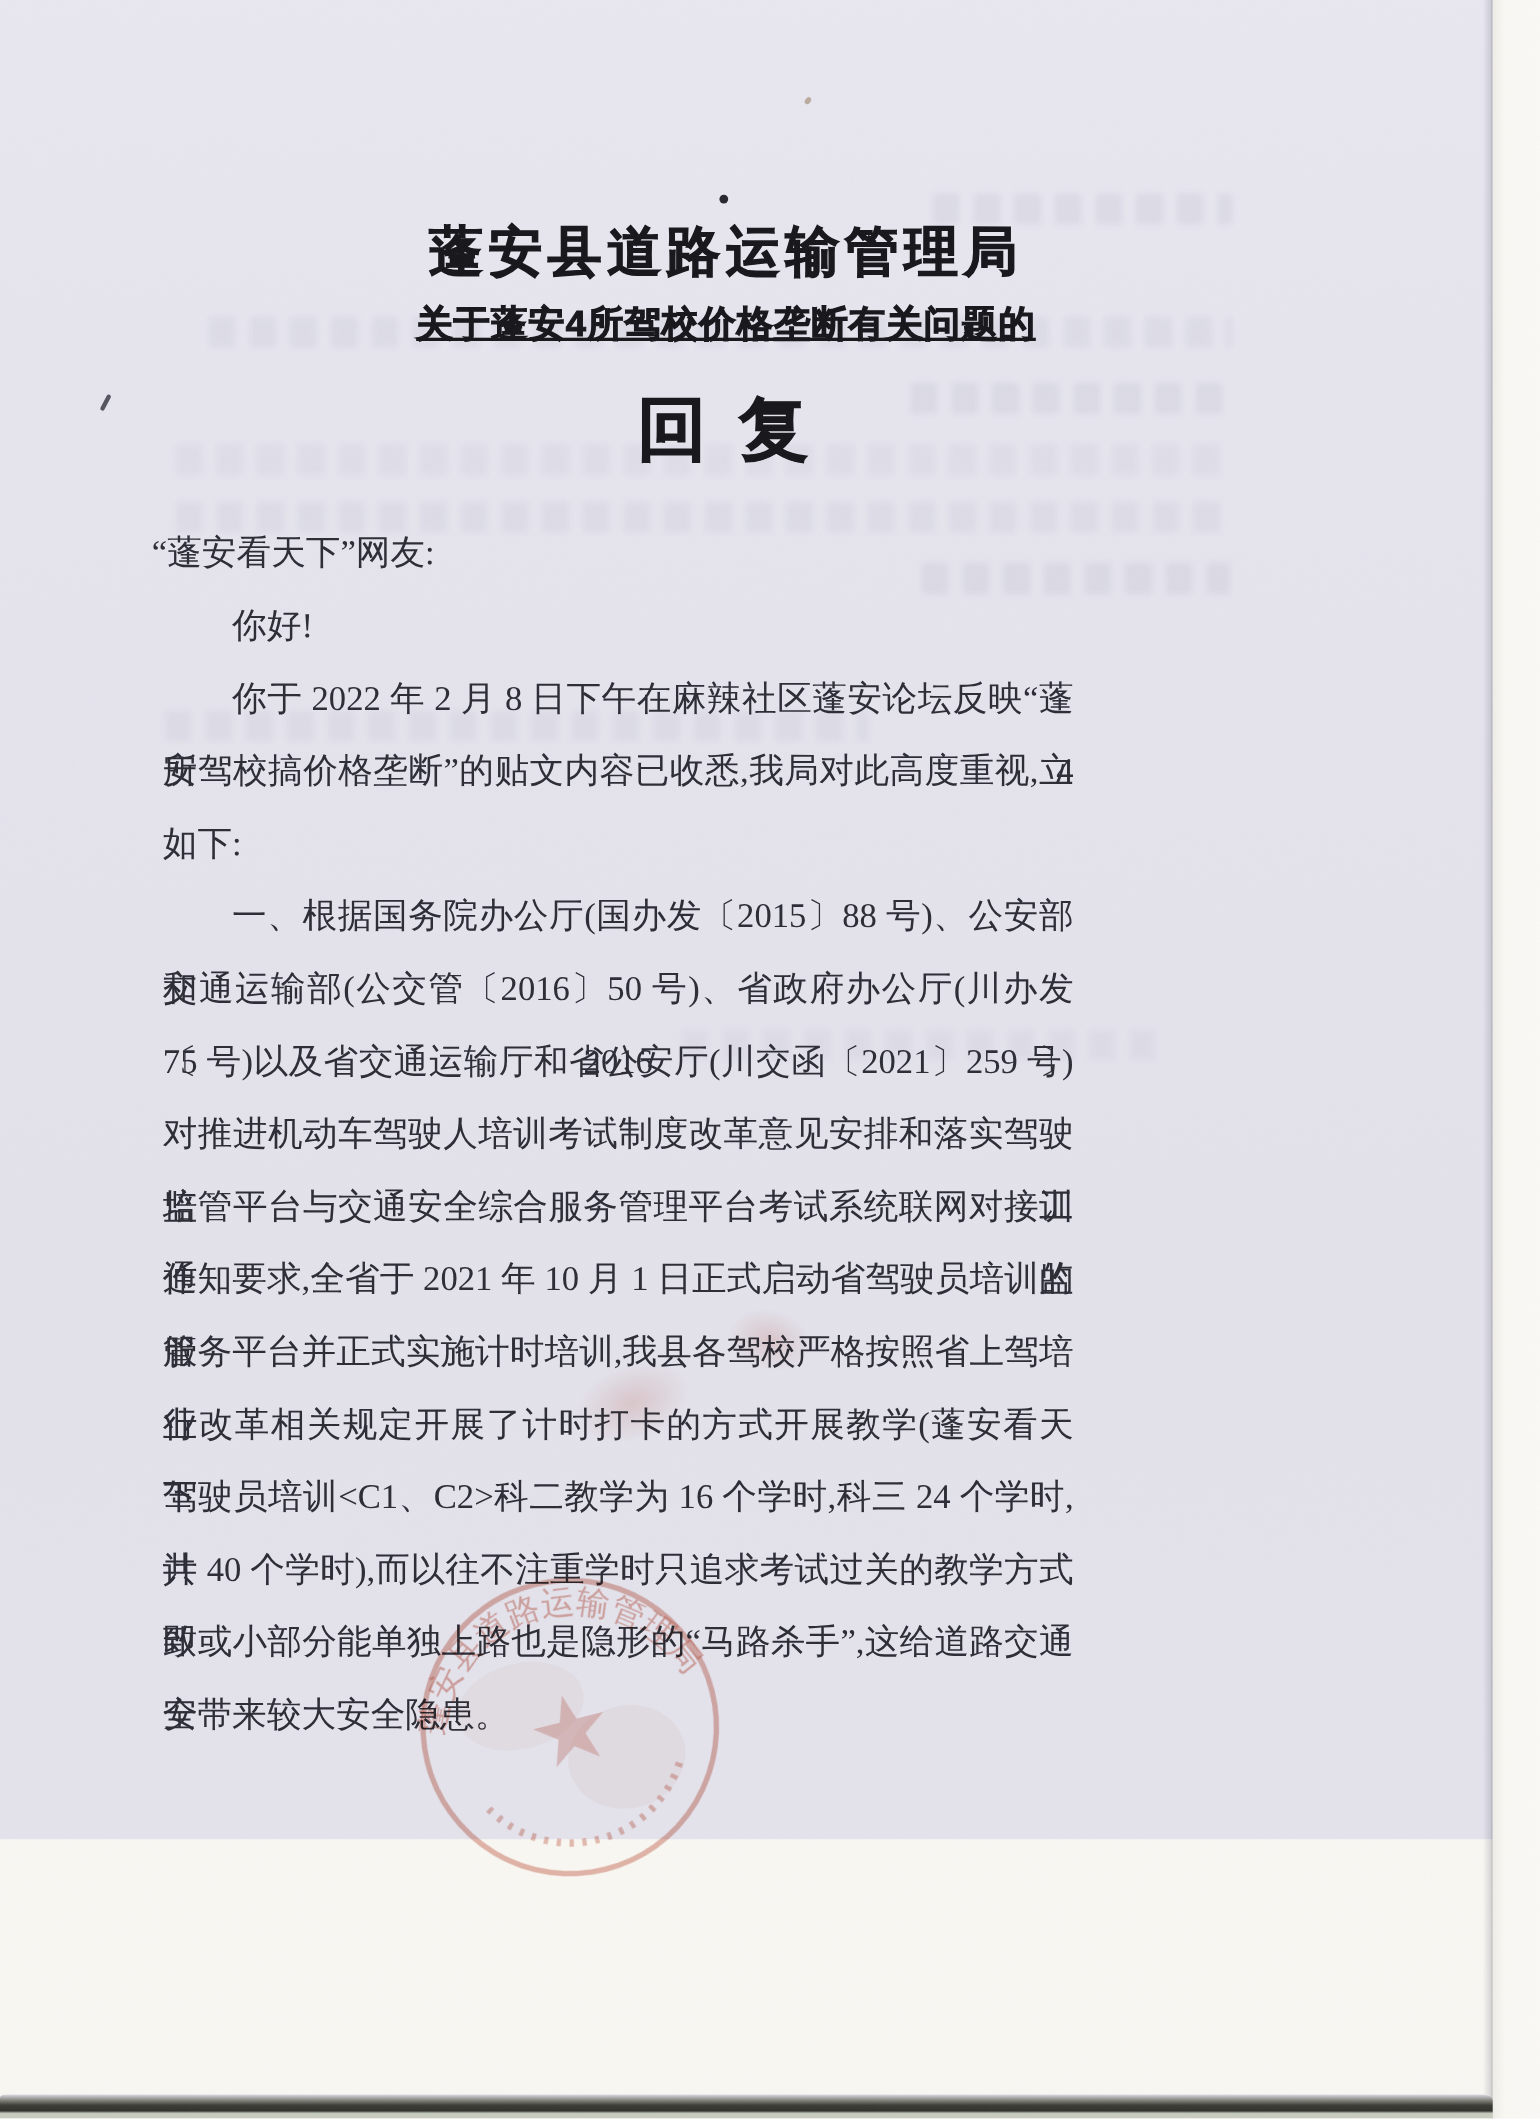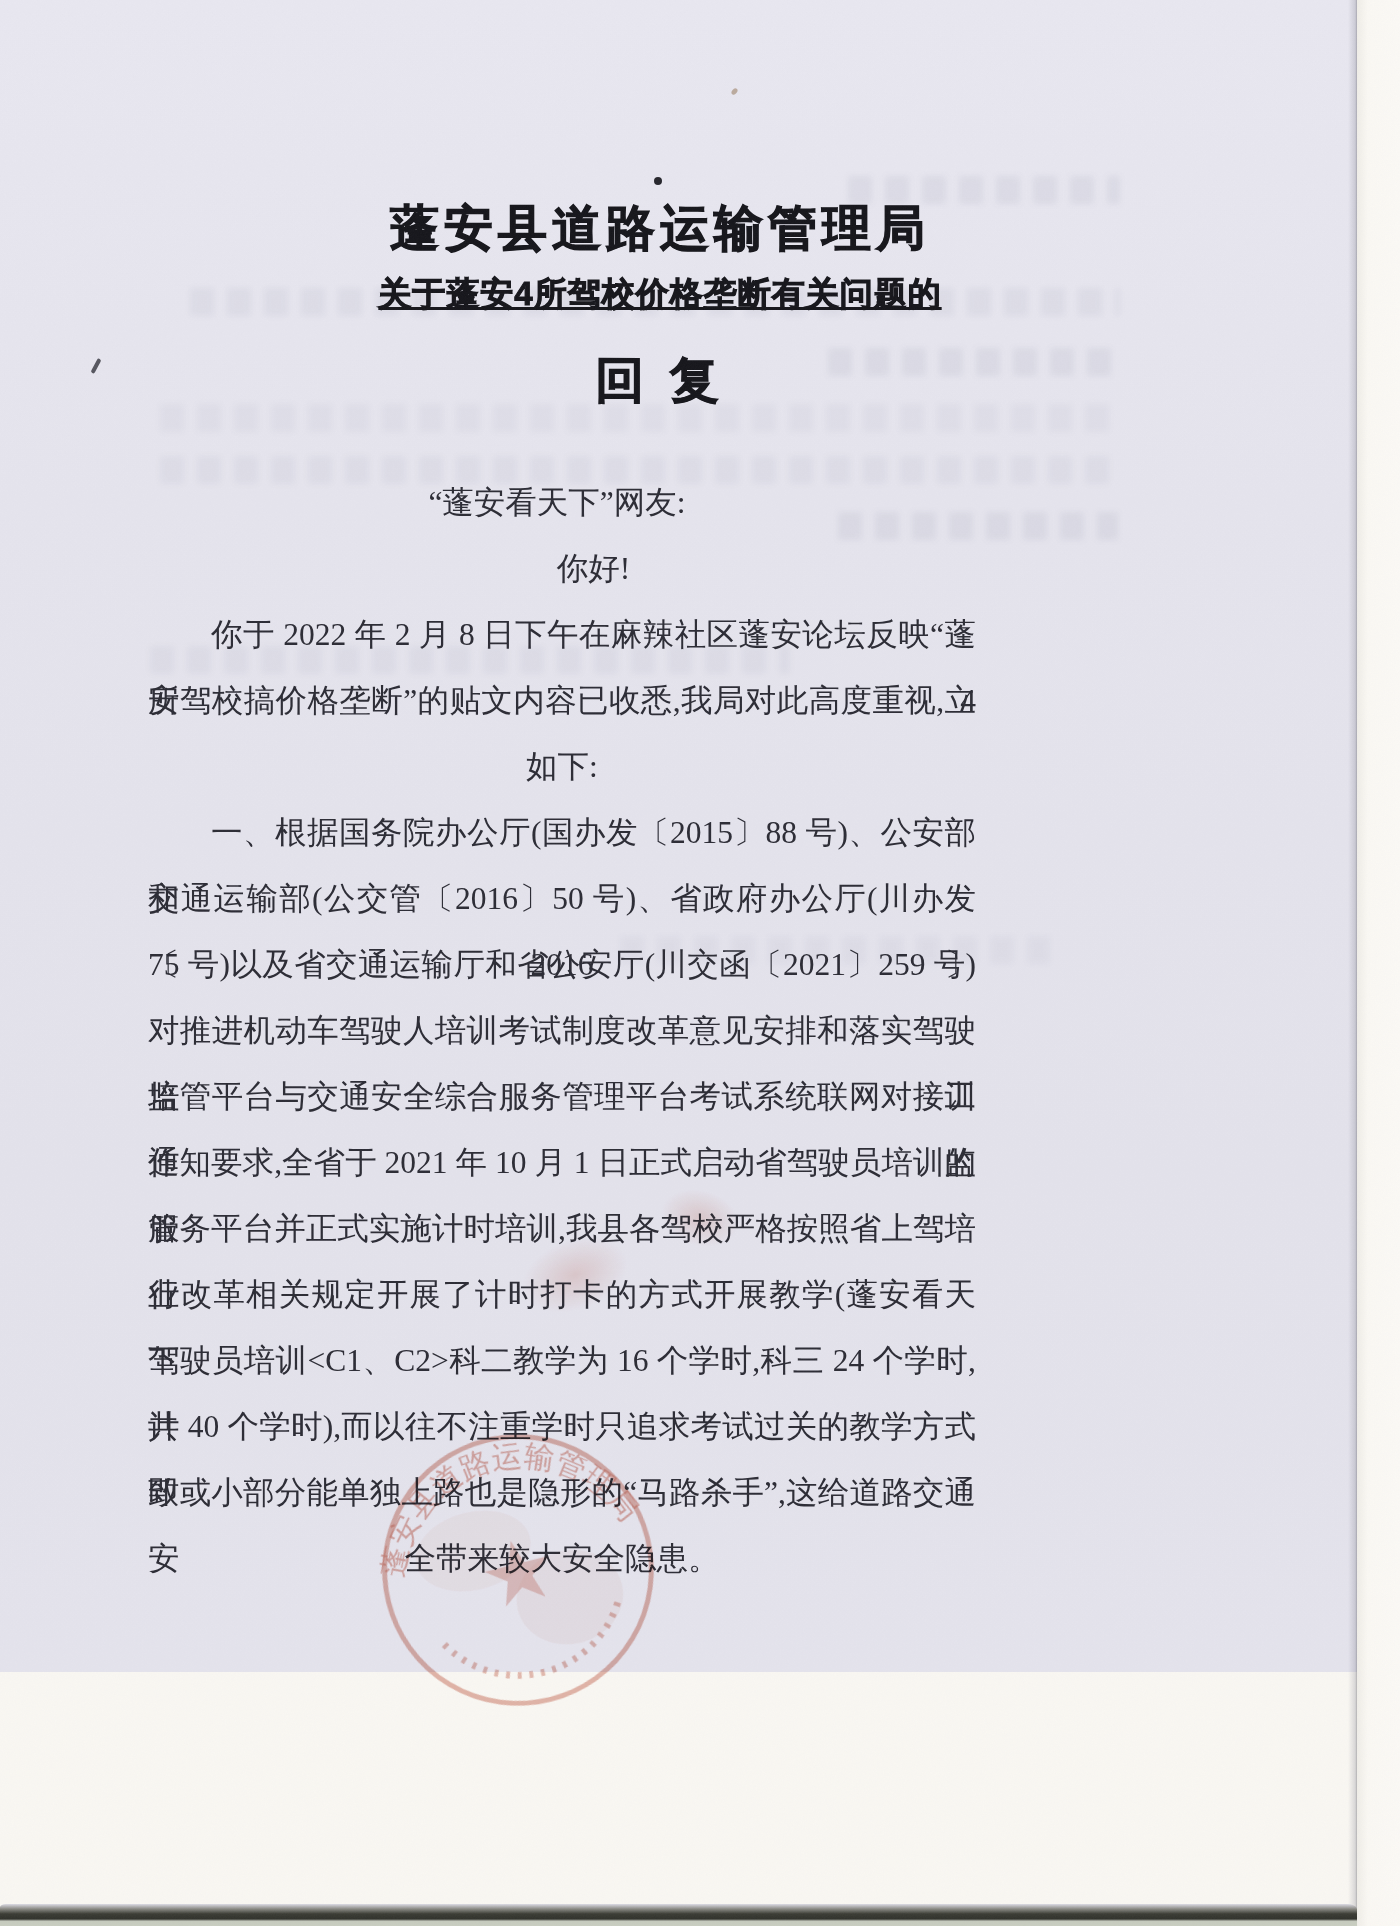--- a/index.html
+++ b/index.html
@@ -17,26 +17,26 @@
   .bottom-band{position:absolute;left:0;top:1904px;width:1357px;height:22px;
         background:linear-gradient(180deg,#dddce5 0%,#8b8b85 22%,#3a3b33 45%,#30312b 68%,#c5cabd 78%,#c9cec1 100%);
         border-radius:6px 10px 0 0 / 3px 5px 0 0;}
 
   
   .title{position:absolute;left:140px;width:1040px;text-align:center;margin:0;
          color:#15151a;font-family:"Liberation Sans","DejaVu Sans",sans-serif;font-weight:900;
          -webkit-text-stroke:1px #15151a;}
   .t1{top:196px;font-size:49px;letter-spacing:5px;}
   .t2{top:272px;font-size:33px;letter-spacing:1px;text-decoration:underline;}
-  .t3{top:348px;font-size:49px;letter-spacing:6px;}
+  .t3{top:348px;font-size:63px;letter-spacing:6px;}
 
   
   .body-block{position:absolute;left:148px;top:470px;width:828px;
               font-size:31.5px;color:#2b2b34;}
-  .bl{height:66px;line-height:66px;white-space:nowrap;text-align:center;}
+  .bl{height:66px;line-height:66px;white-space:nowrap;}
   .fill{white-space:normal;text-align:justify;text-align-last:justify;}
   .ind{text-indent:63px;font-family:Liberation Serif, serif;}
   .hang{margin-left:-10px;}
 
   
   .dot-mark{position:absolute;left:654px;top:177px;width:8px;height:8px;border-radius:50%;background:#26262c;}
   .pen-mark{position:absolute;left:94px;top:358px;width:4px;height:16px;background:#55555e;
             transform:rotate(28deg);border-radius:2px;}
   .speck{position:absolute;left:732px;top:88px;width:5px;height:7px;background:rgba(150,120,90,.55);
          border-radius:50%;transform:rotate(40deg);}

